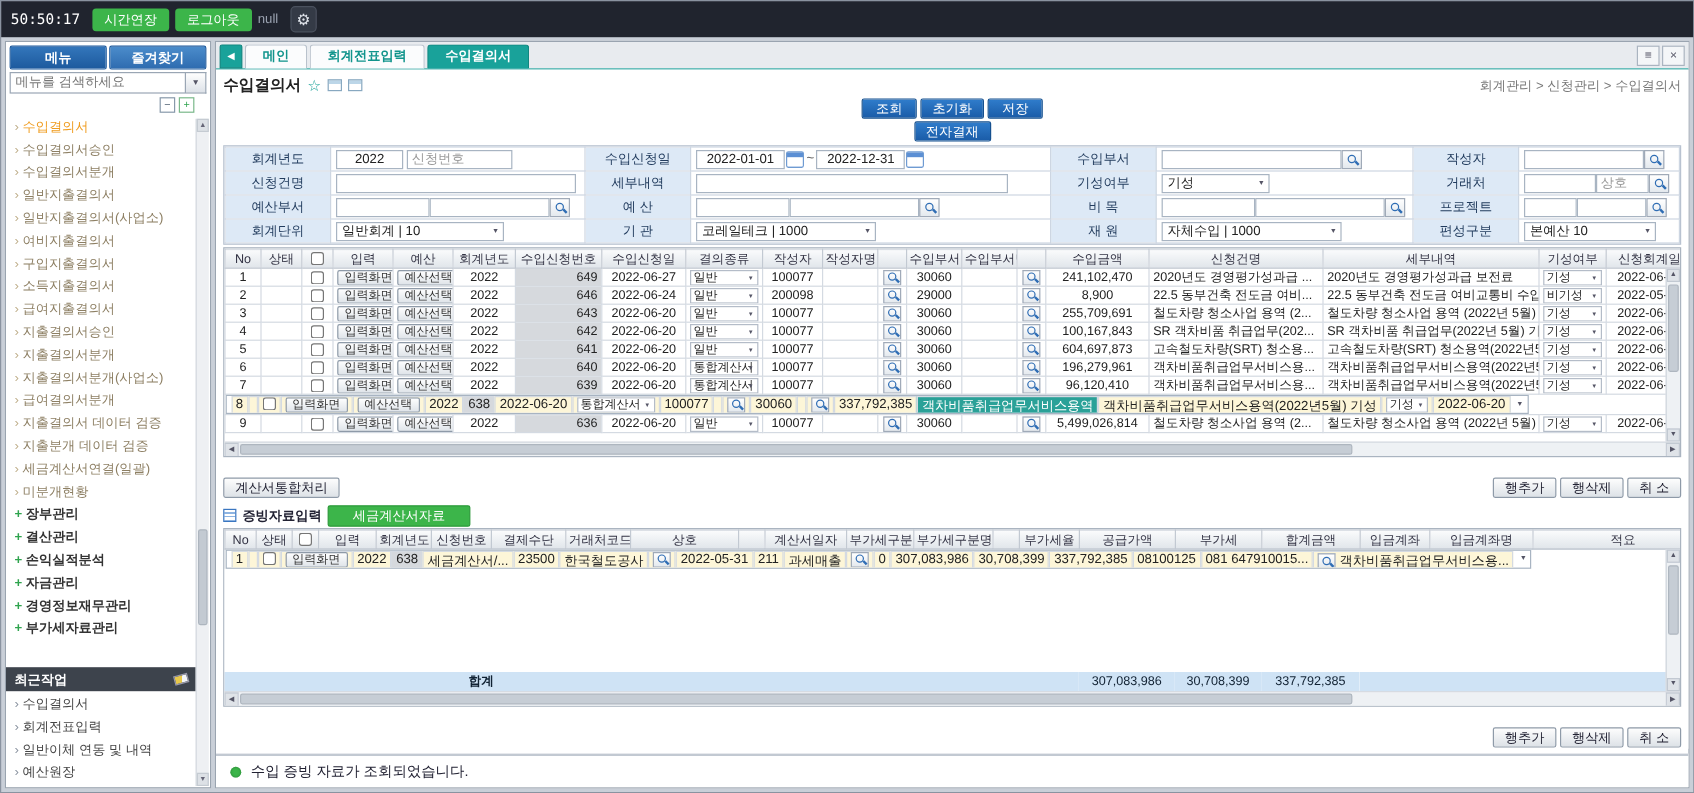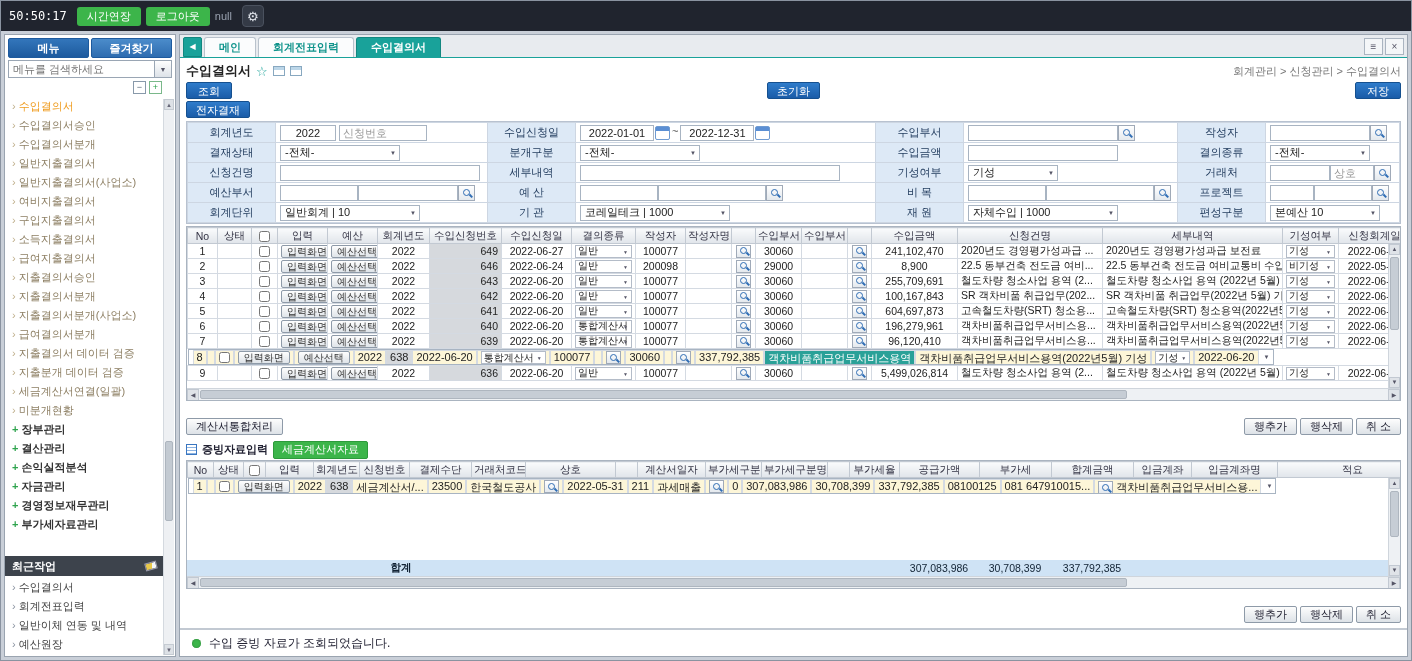--- a/index.html
+++ b/index.html
@@ -53,21 +53,21 @@
 .tab.active{background:#19a29a;color:#fff;border-color:#128780}
 .tspacer{flex:1}
 .winbtn{width:19px;height:17px;margin-bottom:2px;border:1px solid #aab4c0;background:#f4f6f8;font-size:10px;color:#556;cursor:pointer;line-height:1}
 .content{flex:1;display:flex;flex-direction:column;padding:2px 6px 0;min-height:0;background:#fff}
 .titlerow{height:18px;display:flex;align-items:center;gap:5px;margin-top:2px;flex:0 0 auto}
 .page-title{font-size:13px;font-weight:bold;color:#222;white-space:nowrap}
 .star{color:#23a69d;font-size:13px;cursor:pointer;line-height:1}
 .winicon{display:inline-block;width:12px;height:10px;border:1px solid #88a8c0;background:linear-gradient(#bcd6e8 0 3px,#fff 3px);cursor:pointer}
 .mspacer{flex:1}
 .breadcrumb{color:#777;font-size:11px;white-space:nowrap}
-.btnrow{display:flex;justify-content:space-between;gap:3px;margin-top:2px;height:17px;flex:0 0 auto}
+.btnrow{display:flex;justify-content:center;gap:3px;margin-top:2px;height:17px;flex:0 0 auto}
 .bluebtn{min-width:46px;height:17px;background:linear-gradient(#2f7ccb,#1a5ca8);color:#fff;border:1px solid #15508f;border-radius:2px;font-size:11px;line-height:14px;padding:0 9px;cursor:pointer;white-space:nowrap}
 
 .fpanel{margin-top:3px;border:1px solid #b8c2d0;flex:0 0 auto}
 .ftable{width:100%;border-collapse:collapse;table-layout:fixed;font-size:11px}
 .ftable td{border:1px solid #cdd6e2;height:20px;overflow:hidden;white-space:nowrap}
 .fl{background:#dde9f6;text-align:center;color:#223c5e}
 .fv{padding:1px 4px;background:#fff}
 .fin{height:16px;border:1px solid #a8b4c2;font-size:11px;padding:0 3px;vertical-align:middle;color:#222;background:#fff}
 .fin::placeholder{color:#999}
 .tc{text-align:center}.num{text-align:center}.txt{text-align:left}
@@ -106,21 +106,21 @@
 .vs-up,.vs-down{height:11px;background:#dfe3e8;border:1px solid #c2c9d2;font-size:6px;line-height:9px;text-align:center;color:#556;cursor:pointer}
 .vs-up::after{content:"\25B2"}.vs-down::after{content:"\25BC"}
 .vs-track{flex:1;position:relative}
 .vs-thumb{position:absolute;left:1px;right:1px;top:2px;height:60%;background:#c6cdd5;border:1px solid #aeb6bf;border-radius:2px;cursor:pointer}
 .gfooter{display:flex;gap:3px;margin-top:17px;height:18px;flex:0 0 auto}
 .fspacer{flex:1}
 .graybtn{height:17px;border:1px solid #8e9aa8;background:linear-gradient(#fdfdfd,#dde2e7);border-radius:2px;font-size:11px;padding:0 9px;cursor:pointer;color:#223;white-space:nowrap}
 .evbar{display:flex;align-items:center;gap:5px;margin-top:4px;height:19px;flex:0 0 auto}
 .formicon{display:inline-block;width:11px;height:11px;border:1px solid #3a76c0;background:repeating-linear-gradient(to bottom,#fff 0 2px,#8db4e2 2px 3px)}
 .evlabel{font-size:11px;color:#223;font-weight:bold}
-.greenbtn2{background:#3cb54a;color:#fff;border:1px solid #2d9a3b;border-radius:2px;font-size:11px;height:18px;padding:0 8px;cursor:pointer}
+.greenbtn2{background:#3cb54a;color:#fff;border:1px solid #2d9a3b;border-radius:2px;font-size:11px;height:18px;padding:0 20px;cursor:pointer}
 .g2{flex:1;display:flex;flex-direction:column;min-height:0;margin-top:1px}
 .g2empty{flex:1;background:#fff}
 .sumtable td{border:0;background:#cfe3f5;height:16px;color:#123;font-size:10.5px}
 .sumtable .bold{font-weight:bold}
 
 .statusbar{height:28px;border-top:2px solid #c2c9d2;background:#fff;display:flex;align-items:center;gap:8px;padding:0 12px;font-size:12px;color:#223;margin-top:4px;flex:0 0 auto}
 .sdot{width:9px;height:9px;border-radius:50%;background:#3cb54a;box-shadow:inset 0 0 2px #257a31;flex:0 0 auto}
 </style>
 </head>
 <body>
@@ -278,36 +278,20 @@
                 <input class="fin w74 tc" value="2022-01-01" style=""><span class="cal"></span><span class="tilde">~</span><input class="fin w74 tc" value="2022-12-31" style=""><span class="cal"></span>
               </td>
               <td class="fl">수입부서</td>
               <td class="fv"><input class="fin w150" style=""><button class="iconbtn">
                       <span class="mag"></span>
                     </button></td>
               <td class="fl">작성자</td>
               <td class="fv"><input class="fin w100" style=""><button class="iconbtn">
                       <span class="mag"></span>
                     </button></td>
-            </tr>
-            <tr>
-              <td class="fl">결재상태</td>
-              <td class="fv"><span class="sel w120">
-                      <span>-전체-</span>
-                    </span></td>
-              <td class="fl">분개구분</td>
-              <td class="fv"><span class="sel w120">
-                      <span>-전체-</span>
-                    </span></td>
-              <td class="fl">수입금액</td>
-              <td class="fv"><input class="fin w150" style=""></td>
-              <td class="fl">결의종류</td>
-              <td class="fv"><span class="sel w100">
-                      <span>-전체-</span>
-                    </span></td>
             </tr>
             <tr>
               <td class="fl">신청건명</td>
               <td class="fv"><input class="fin w200" style=""></td>
               <td class="fl">세부내역</td>
               <td class="fv"><input class="fin w260" style=""></td>
               <td class="fl">기성여부</td>
               <td class="fv"><span class="sel w90">
                       <span>기성</span>
                     </span></td>

